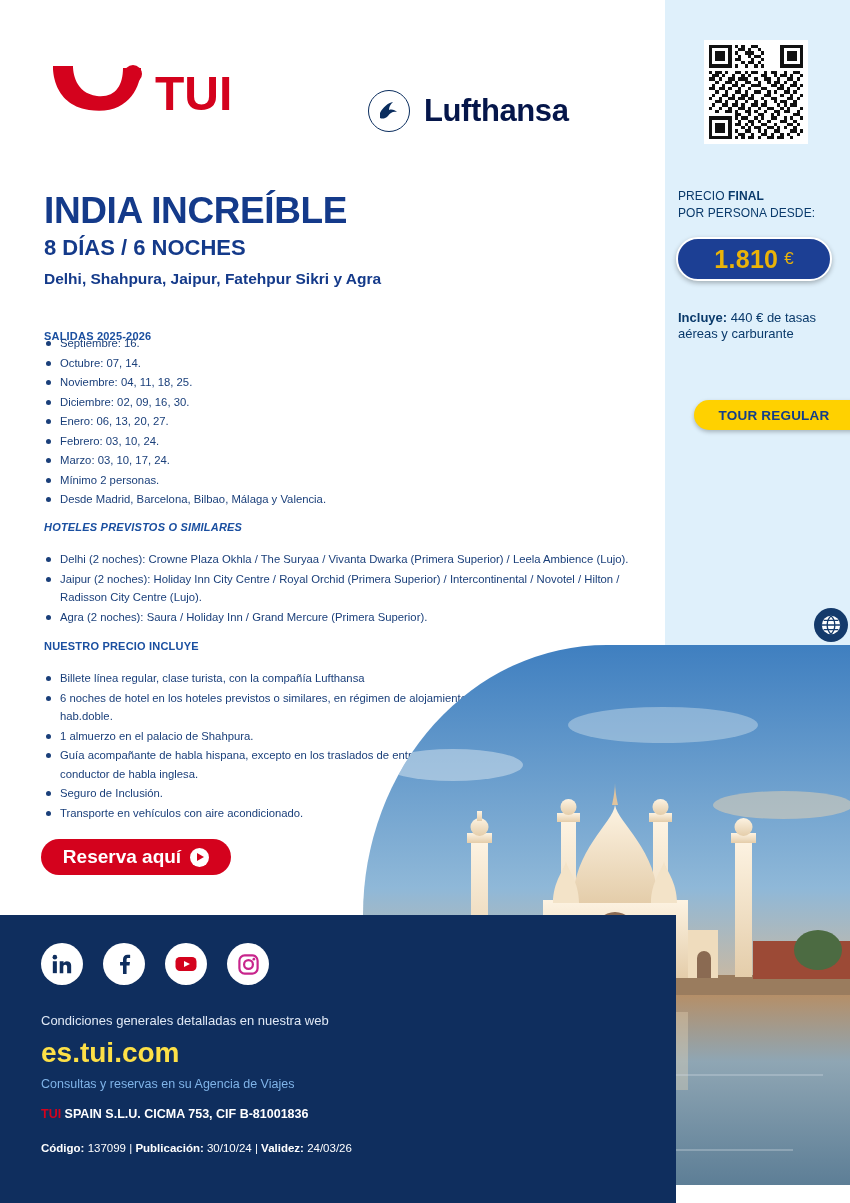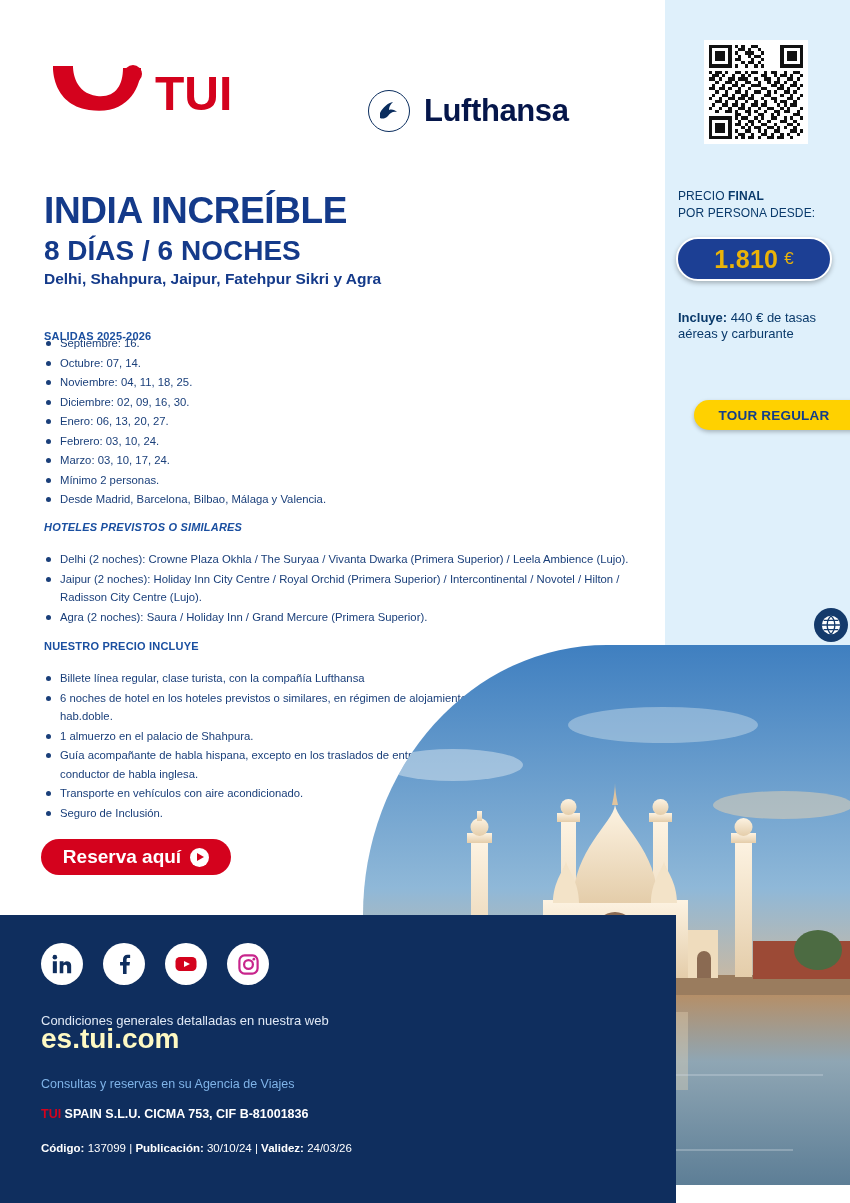--- a/index.html
+++ b/index.html
@@ -130,21 +130,21 @@
     position: absolute;
     top: 190px; left: 44px;
     font-size: 37px;
     font-weight: bold;
     color: #143a8a;
     letter-spacing: -.4px;
   }
   .subtitle {
     position: absolute;
     top: 235px; left: 44px;
-    font-size: 28px;
+    font-size: 22px;
     font-weight: bold;
     color: #143a8a;
   }
   .route {
     position: absolute;
     top: 270px; left: 44px;
     font-size: 15.5px;
     font-weight: bold;
     color: #143a8a;
   }
@@ -249,24 +249,24 @@
   .s-ico svg { display: block; }
 
   .foot-cond {
     position: absolute;
     top: 98px; left: 41px;
     font-size: 13px;
     color: #dfe8f5;
   }
   .foot-url {
     position: absolute;
-    top: 108px; left: 41px;
+    top: 122px; left: 41px;
     font-size: 28px;
     font-weight: bold;
-    color: #fef9c3;
+    color: #fde047;
   }
   .foot-agency {
     position: absolute;
     top: 162px; left: 41px;
     font-size: 12.5px;
     color: #7fb3e8;
   }
   .foot-legal {
     position: absolute;
     top: 192px; left: 41px;
@@ -584,22 +584,22 @@
     <li>Jaipur (2 noches): Holiday Inn City Centre / Royal Orchid (Primera Superior) / Intercontinental / Novotel / Hilton / Radisson City Centre (Lujo).</li>
     <li>Agra (2 noches): Saura / Holiday Inn / Grand Mercure (Primera Superior).</li>
   </ul>
 
   <div class="section-head" id="head-incluye">NUESTRO PRECIO INCLUYE</div>
   <ul class="bullets" id="list-incluye">
     <li>Billete línea regular, clase turista, con la compañía Lufthansa</li>
     <li>6 noches de hotel en los hoteles previstos o similares, en régimen de alojamiento y desayuno, en hab.doble.</li>
     <li>1 almuerzo en el palacio de Shahpura.</li>
     <li>Guía acompañante de habla hispana, excepto en los traslados de entrada y salida que serán con conductor de habla inglesa.</li>
+    <li>Seguro de Inclusión.</li>
     <li>Transporte en vehículos con aire acondicionado.</li>
-    <li>Seguro de Inclusión.</li>
   </ul>
 
   <button class="cta">
     <span class="cta-text">Reserva aquí</span>
     <span class="cta-arrow"></span>
   </button>
 
   <div class="photo">
     <svg viewBox="0 0 487 540" xmlns="http://www.w3.org/2000/svg">
       <defs>

